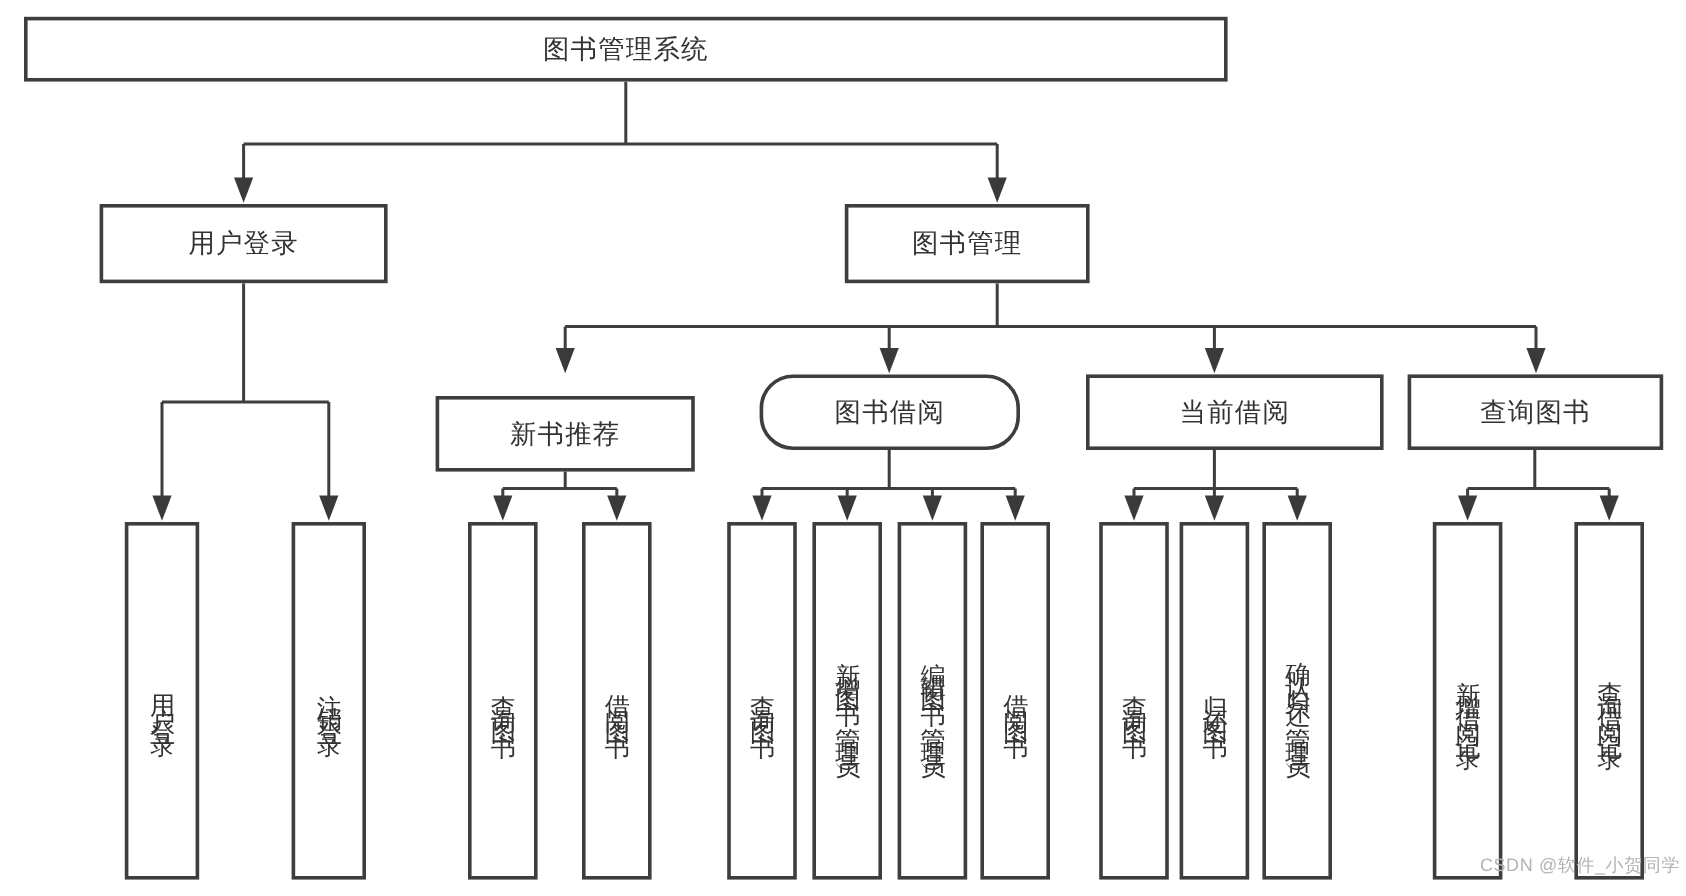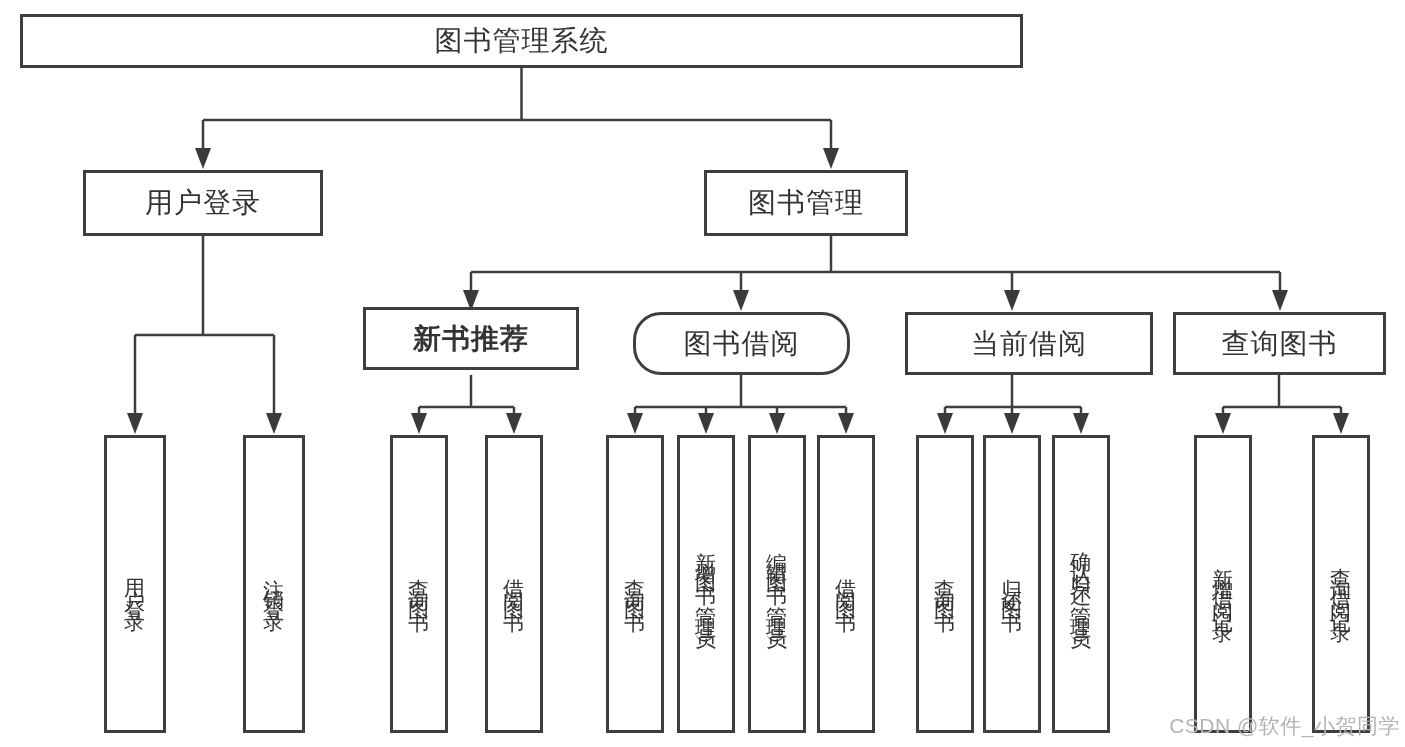--- a/index.html
+++ b/index.html
@@ -32,21 +32,21 @@
     stroke: none;
   }
   .hbox {
     position: absolute;
     box-sizing: border-box;
     border: 3px solid #3e3e3e;
     background: #ffffff;
     display: flex;
     align-items: center;
     justify-content: center;
-    font-size: 28px;
+    font-size: 22px;
     color: #333333;
     letter-spacing: 1px;
     white-space: nowrap;
   }
   .vbox {
     position: absolute;
     box-sizing: border-box;
     top: 435px;
     height: 298px;
     border: 3px solid #3e3e3e;
@@ -58,21 +58,21 @@
     text-orientation: mixed;
     font-size: 21px;
     line-height: 1;
     letter-spacing: 11px;
     color: #333333;
   }
   .watermark {
     position: absolute;
     top: 712px;
     right: 5px;
-    font-size: 21px;
+    font-size: 15px;
     color: #b3b3b3;
     letter-spacing: 0.5px;
     z-index: 10;
     white-space: nowrap;
   }
 </style>
 </head>
 <body>
 
 <div class="canvas">
@@ -125,21 +125,21 @@
       <polygon points="1215,413 1231,413 1223,434"></polygon>
       <polygon points="1333,413 1349,413 1341,434"></polygon>
     </g>
   </svg>
 
   <div class="hbox" style="left:20px; top:14px; width:1003px; height:54px;">图书管理系统</div>
 
   <div class="hbox" style="left:83px; top:170px; width:240px; height:66px;">用户登录</div>
   <div class="hbox" style="left:704px; top:170px; width:204px; height:66px;font-family:Liberation Serif, serif;">图书管理</div>
 
-  <div class="hbox" style="left:363px; top:307px; width:216px; height:63px;font-weight:bold;">新书推荐</div>
+  <div class="hbox" style="left:363px; top:330px; width:216px; height:63px;">新书推荐</div>
   <div class="hbox" style="left:633px; top:312px; width:217px; height:63px;border-radius:28px;">图书借阅</div>
   <div class="hbox" style="left:905px; top:312px; width:248px; height:63px;">当前借阅</div>
   <div class="hbox" style="left:1173px; top:312px; width:213px; height:63px;">查询图书</div>
 
   <div class="vbox" style="left:104px; width:62px;">用户登录</div>
   <div class="vbox" style="left:243px; width:62px;">注销登录</div>
 
   <div class="vbox" style="left:390px; width:58px;">查询图书</div>
   <div class="vbox" style="left:485px; width:58px;">借阅图书</div>
 

